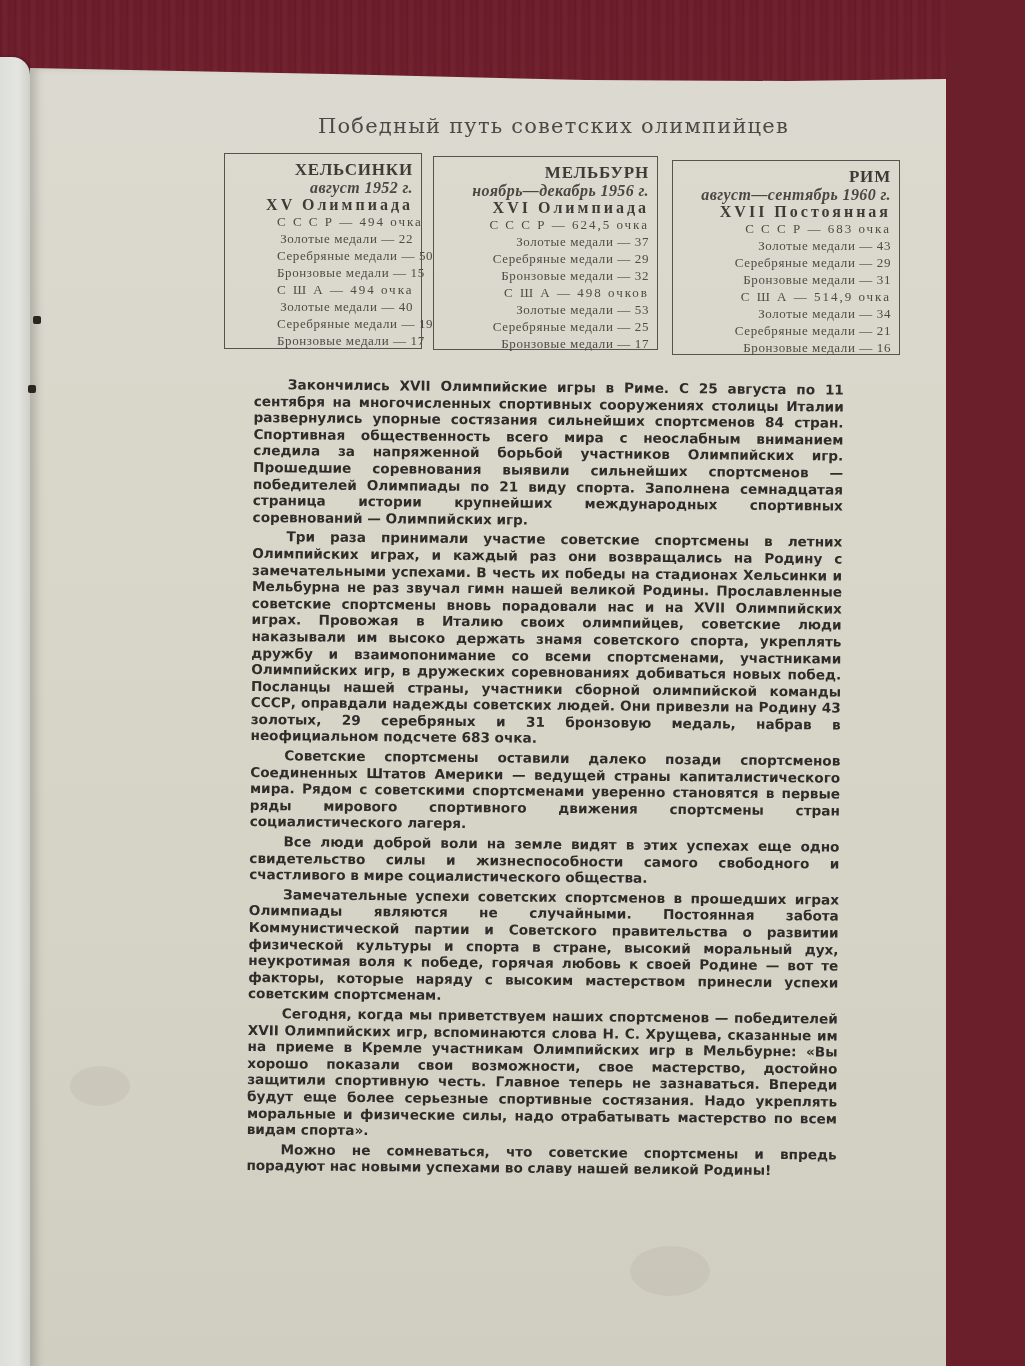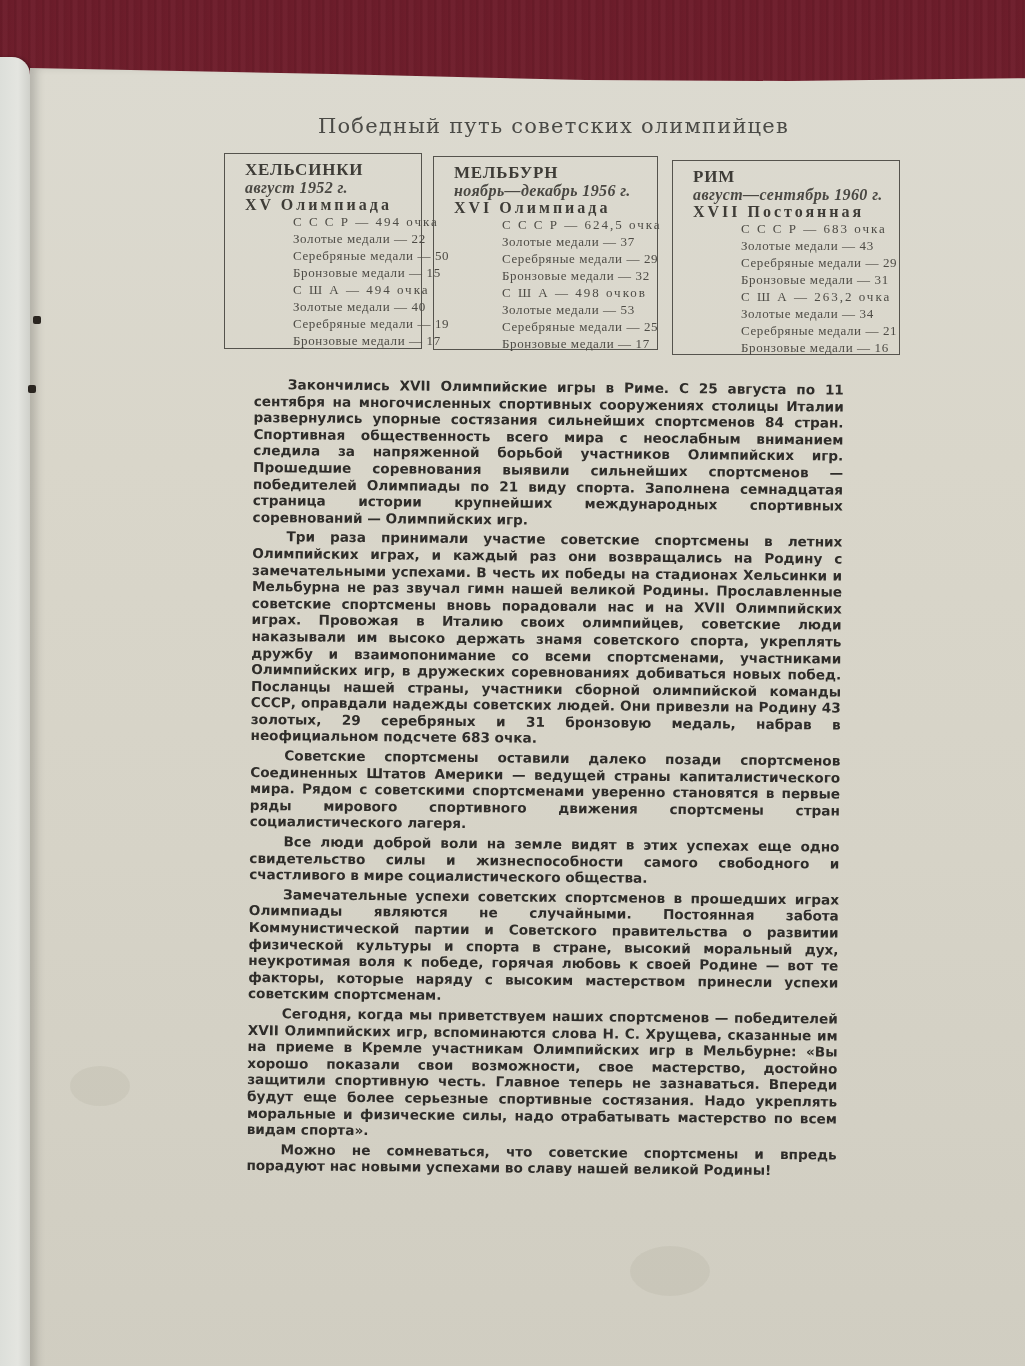--- a/index.html
+++ b/index.html
@@ -5,21 +5,21 @@
     html, body {
       margin: 0;
       padding: 0;
       width: 1025px;
       height: 1366px;
       overflow: hidden;
       background: #6a1f2a;
     }
     .scene {
       position: relative;
-      width: 1025px;
+      width: 946px;
       height: 1366px;
       background: linear-gradient(180deg, #6d1d2b 0%, #7a2530 40%, #6a1c28 100%);
       overflow: hidden;
     }
     .wood-grain {
       position: absolute;
       left: 0; top: 0;
       width: 1025px; height: 90px;
       background: repeating-linear-gradient(90deg,
         rgba(0,0,0,0.06) 0px, rgba(0,0,0,0.06) 2px,
@@ -58,24 +58,25 @@
       top: 114px;
       font-family: "DejaVu Serif", serif;
       font-size: 21px;
       letter-spacing: 1.2px;
       color: #4a4a46;
       white-space: nowrap;
     }
     .stat-box {
       position: absolute;
       border: 1.5px solid #55534d;
-      padding: 6px 8px 4px 20px;
+      padding: 6px 8px 4px 4px;
       font-family: "DejaVu Serif", serif;
       color: #4d4b45;
       box-sizing: border-box;
+      text-align: right;
     }
     .stat-box .city {
       font-family: "Liberation Serif", serif;
       font-weight: bold;
       font-size: 17px;
       letter-spacing: 0.8px;
       color: #3e3c37;
       line-height: 20px;
     }
     .stat-box .date {
@@ -177,21 +178,21 @@
   </div>
 
   <div class="stat-box" style="left:672px;top:160px;width:228px;height:195px;">
     <div class="city">РИМ</div>
     <div class="date">август—сентябрь 1960 г.</div>
     <div class="games">XVII Постоянная</div>
     <div class="line country">С С С Р — 683 очка</div>
     <div class="line">Золотые медали — 43</div>
     <div class="line">Серебряные медали — 29</div>
     <div class="line">Бронзовые медали — 31</div>
-    <div class="line country">С Ш А — 263,2 очка</div>
+    <div class="line country">С Ш А — 514,9 очка</div>
     <div class="line">Золотые медали — 34</div>
     <div class="line">Серебряные медали — 21</div>
     <div class="line">Бронзовые медали — 16</div>
   </div>
 
   <div class="article">
     <p>Закончились XVII Олимпийские игры в Риме. С 25 августа по 11 сентября на многочисленных спортивных сооружениях столицы Италии развернулись упорные состязания сильнейших спортсменов 84 стран. Спортивная общественность всего мира с неослабным вниманием следила за напряженной борьбой участников Олимпийских игр. Прошедшие соревнования выявили сильнейших спортсменов — победителей Олимпиады по 21 виду спорта. Заполнена семнадцатая страница истории крупнейших международных спортивных соревнований — Олимпийских игр.</p>
     <p>Три раза принимали участие советские спортсмены в летних Олимпийских играх, и каждый раз они возвращались на Родину с замечательными успехами. В честь их победы на стадионах Хельсинки и Мельбурна не раз звучал гимн нашей великой Родины. Прославленные советские спортсмены вновь порадовали нас и на XVII Олимпийских играх. Провожая в Италию своих олимпийцев, советские люди наказывали им высоко держать знамя советского спорта, укреплять дружбу и взаимопонимание со всеми спортсменами, участниками Олимпийских игр, в дружеских соревнованиях добиваться новых побед. Посланцы нашей страны, участники сборной олимпийской команды СССР, оправдали надежды советских людей. Они привезли на Родину 43 золотых, 29 серебряных и 31 бронзовую медаль, набрав в неофициальном подсчете 683 очка.</p>
     <p>Советские спортсмены оставили далеко позади спортсменов Соединенных Штатов Америки — ведущей страны капиталистического мира. Рядом с советскими спортсменами уверенно становятся в первые ряды мирового спортивного движения спортсмены стран социалистического лагеря.</p>
     <p>Все люди доброй воли на земле видят в этих успехах еще одно свидетельство силы и жизнеспособности самого свободного и счастливого в мире социалистического общества.</p>

